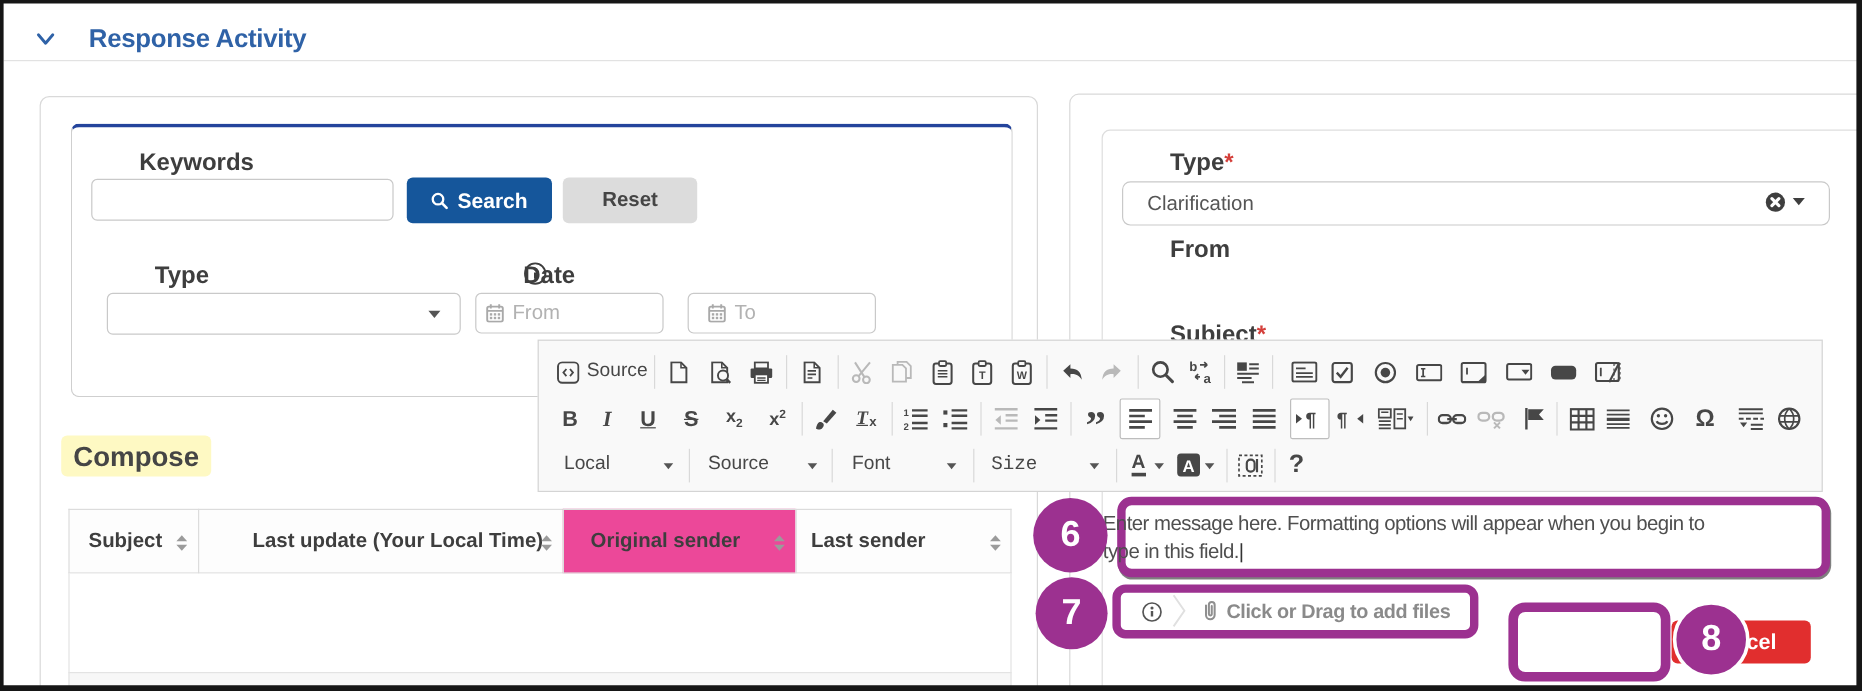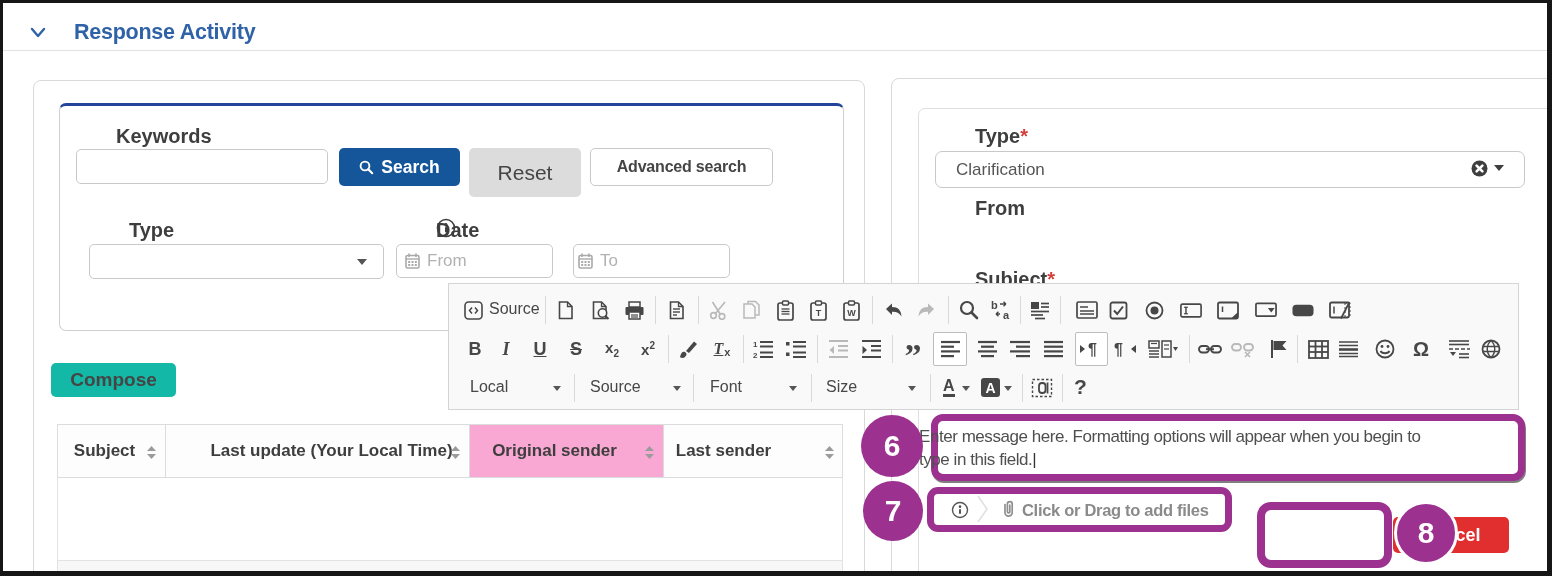--- a/index.html
+++ b/index.html
@@ -20,22 +20,21 @@
 <div class="abs" style="left:59px;top:103px;width:785px;height:228px;border:1px solid #cfcfcf;border-top:3px solid #24449c;border-radius:7px;background:#fff;"></div>
 <div class="abs lbl" style="left:76px;top:125px;">Keywords</div>
 <div class="abs inp" style="left:76px;top:149px;width:252px;height:35px;"></div>
 <div class="abs" style="left:339px;top:148px;width:121px;height:38px;background:#15569b;border-radius:5px;color:#fff;font-weight:bold;font-size:17.5px;display:flex;align-items:center;justify-content:center;gap:7px;">
       <svg width="15" height="15" viewBox="0 0 15 15">
         <circle cx="6" cy="6" r="4.4" fill="none" stroke="#fff" stroke-width="1.9"></circle>
         <line x1="9.3" y1="9.3" x2="13.2" y2="13.2" stroke="#fff" stroke-width="2.2" stroke-linecap="round"></line>
       </svg>
       <span>Search</span>
     </div>
-<div class="abs" style="left:469px;top:148px;width:112px;height:49px;background:#dcdcdc;border-radius:5px;color:#454545;font-weight:normal;font-size:21px;display:flex;align-items:center;justify-content:center;">Reset</div>
-<div class="abs" style="left:590px;top:148px;width:183px;height:38px;background:#fff;border:1px solid #c9c9c9;border-radius:5px;color:#454545;font-weight:bold;font-size:16px;letter-spacing:-0.2px;display:flex;align-items:center;justify-content:center;">Advanced search</div>
+<div class="abs" style="left:469px;top:148px;width:112px;height:38px;background:#dcdcdc;border-radius:5px;color:#454545;font-weight:bold;font-size:17px;display:flex;align-items:center;justify-content:center;">Reset</div>
 <div class="abs lbl" style="left:89px;top:219px;">Type</div>
 <div class="abs inp" style="left:89px;top:244px;width:295px;height:35px;"></div>
 <div class="abs" style="left:357px;top:259px;width:0;height:0;border-left:5.5px solid transparent;border-right:5.5px solid transparent;border-top:6px solid #555;"></div>
 <div class="abs lbl" style="left:396px;top:219px;">Date</div>
 <div class="abs" style="left:436px;top:218px;">
       <svg width="20.0" height="20.0" viewBox="0 0 20.0 20.0">
         <circle cx="10.0" cy="10.0" r="8.5" fill="none" stroke="#3e3e3e" stroke-width="1.6"></circle>
         <circle cx="10.0" cy="6.175" r="1.3" fill="#3e3e3e"></circle>
         <line x1="10.0" y1="9.15" x2="10.0" y2="14.25" stroke="#3e3e3e" stroke-width="2"></line>
       </svg>
@@ -50,38 +49,38 @@
           <rect x="3.2" y="8" width="2" height="2"></rect>
           <rect x="6.5" y="8" width="2" height="2"></rect>
           <rect x="9.8" y="8" width="2" height="2"></rect>
           <rect x="3.2" y="11" width="2" height="2"></rect>
           <rect x="6.5" y="11" width="2" height="2"></rect>
           <rect x="9.8" y="11" width="2" height="2"></rect>
         </g>
       </svg>
       <span>From</span>
     </div>
-<div class="abs inp" style="left:573px;top:244px;width:157px;height:34px;display:flex;align-items:center;padding-left:4px;gap:7px;color:#b2b2b2;font-size:17px;">
+<div class="abs inp" style="left:573px;top:244px;width:157px;height:34px;display:flex;align-items:center;padding-left:16px;gap:7px;color:#b2b2b2;font-size:17px;">
       <svg width="15" height="16" viewBox="0 0 15 16">
         <rect x="1" y="2.5" width="13" height="12.5" rx="1.5" fill="none" stroke="#a9a9a9" stroke-width="1.6"></rect>
         <line x1="4" y1="0.5" x2="4" y2="4" stroke="#a9a9a9" stroke-width="1.6"></line>
         <line x1="11" y1="0.5" x2="11" y2="4" stroke="#a9a9a9" stroke-width="1.6"></line>
         <line x1="1" y1="6" x2="14" y2="6" stroke="#a9a9a9" stroke-width="1.4"></line>
         <g fill="#a9a9a9">
           <rect x="3.2" y="8" width="2" height="2"></rect>
           <rect x="6.5" y="8" width="2" height="2"></rect>
           <rect x="9.8" y="8" width="2" height="2"></rect>
           <rect x="3.2" y="11" width="2" height="2"></rect>
           <rect x="6.5" y="11" width="2" height="2"></rect>
           <rect x="9.8" y="11" width="2" height="2"></rect>
         </g>
       </svg>
       <span>To</span>
     </div>
-<div class="abs" style="left:51px;top:363px;width:125px;height:34px;background:#14b8a6;border-radius:5px;color:#454545;font-weight:bold;font-size:19px;display:flex;align-items:center;justify-content:center;">Compose</div>
+<div class="abs" style="left:51px;top:363px;width:125px;height:34px;background:#fef9c3;border-radius:5px;color:#454545;font-weight:bold;font-size:23px;display:flex;align-items:center;justify-content:center;">Compose</div>
 <div class="abs" style="left:57px;top:424px;width:108px;height:54px;border:1px solid #dcdcdc;border-right:none;background:#fdfdfd;">
       <div class="abs" style="left:5px;top:0;right:19px;bottom:0;display:flex;align-items:center;justify-content:center;">
         <span style="font-weight:bold;font-size:17px;color:#3e3e3e;white-space:nowrap;">Subject</span>
       </div>
       <div class="abs" style="right:8px;top:20px;">
         <svg width="11" height="15" viewBox="0 0 11 15">
           <path d="M5.5 1 L10 6 L1 6 Z" fill="#9b9b9b"></path>
           <path d="M5.5 14 L10 9 L1 9 Z" fill="#9b9b9b"></path>
         </svg>
       </div>
@@ -90,21 +89,21 @@
       <div class="abs" style="left:26px;top:0;right:-2px;bottom:0;display:flex;align-items:center;justify-content:center;">
         <span style="font-weight:bold;font-size:17px;color:#3e3e3e;white-space:nowrap;">Last update (Your Local Time)</span>
       </div>
       <div class="abs" style="right:8px;top:20px;">
         <svg width="11" height="15" viewBox="0 0 11 15">
           <path d="M5.5 1 L10 6 L1 6 Z" fill="#9b9b9b"></path>
           <path d="M5.5 14 L10 9 L1 9 Z" fill="#9b9b9b"></path>
         </svg>
       </div>
     </div>
-<div class="abs" style="left:469px;top:424px;width:194px;height:54px;border:1px solid #dcdcdc;border-right:none;background:#f9a8d4;">
+<div class="abs" style="left:469px;top:424px;width:194px;height:54px;border:1px solid #dcdcdc;border-right:none;background:#ec4899;">
       <div class="abs" style="left:0px;top:0;right:24px;bottom:0;display:flex;align-items:center;justify-content:center;">
         <span style="font-weight:bold;font-size:17px;color:#3e3e3e;white-space:nowrap;">Original sender</span>
       </div>
       <div class="abs" style="right:8px;top:20px;">
         <svg width="11" height="15" viewBox="0 0 11 15">
           <path d="M5.5 1 L10 6 L1 6 Z" fill="#9b9b9b"></path>
           <path d="M5.5 14 L10 9 L1 9 Z" fill="#9b9b9b"></path>
         </svg>
       </div>
     </div>
@@ -506,21 +505,21 @@
     </div>
 <div class="abs" style="left:470px;top:378px;font-size:16px;color:#474747;z-index:21;">Local</div>
 <div class="abs" style="left:553px;top:386px;width:0;height:0;border-left:4.5px solid transparent;border-right:4.5px solid transparent;border-top:5.5px solid #555;z-index:21;"></div>
 <div class="abs" style="left:574px;top:374px;width:1px;height:28px;background:#d9d9d9;z-index:21;"></div>
 <div class="abs" style="left:590px;top:378px;font-size:16px;color:#474747;z-index:21;">Source</div>
 <div class="abs" style="left:673px;top:386px;width:0;height:0;border-left:4.5px solid transparent;border-right:4.5px solid transparent;border-top:5.5px solid #555;z-index:21;"></div>
 <div class="abs" style="left:693px;top:374px;width:1px;height:28px;background:#d9d9d9;z-index:21;"></div>
 <div class="abs" style="left:710px;top:378px;font-size:16px;color:#474747;z-index:21;">Font</div>
 <div class="abs" style="left:789px;top:386px;width:0;height:0;border-left:4.5px solid transparent;border-right:4.5px solid transparent;border-top:5.5px solid #555;z-index:21;"></div>
 <div class="abs" style="left:811px;top:374px;width:1px;height:28px;background:#d9d9d9;z-index:21;"></div>
-<div class="abs" style="left:826px;top:378px;font-size:16px;color:#474747;z-index:21;">Size</div>
+<div class="abs" style="left:826px;top:378px;font-size:16px;color:#474747;z-index:21;font-family:Liberation Mono, monospace;">Size</div>
 <div class="abs" style="left:908px;top:386px;width:0;height:0;border-left:4.5px solid transparent;border-right:4.5px solid transparent;border-top:5.5px solid #555;z-index:21;"></div>
 <div class="abs" style="left:930px;top:374px;width:1px;height:28px;background:#d9d9d9;z-index:21;"></div>
 <div class="abs" style="left:943px;top:377px;font-size:16px;font-weight:bold;color:#474747;border-bottom:3px solid #474747;line-height:17px;z-index:21;">A</div>
 <div class="abs" style="left:962px;top:386px;width:0;height:0;border-left:4.5px solid transparent;border-right:4.5px solid transparent;border-top:5.5px solid #555;z-index:21;"></div>
 <div class="abs" style="left:981px;top:378px;width:19px;height:19px;background:#474747;border-radius:3px;color:#fff;font-weight:bold;font-size:14px;display:flex;align-items:center;justify-content:center;z-index:21;">A</div>
 <div class="abs" style="left:1004px;top:386px;width:0;height:0;border-left:4.5px solid transparent;border-right:4.5px solid transparent;border-top:5.5px solid #555;z-index:21;"></div>
 <div class="abs" style="left:1022px;top:374px;width:1px;height:28px;background:#d9d9d9;z-index:21;"></div>
 <div class="abs" style="left:1031px;top:377px;width:22px;height:22px;display:flex;align-items:center;justify-content:center;z-index:21;">
       <svg width="22" height="20" viewBox="0 0 22 20">
         <rect x="1.5" y="1.5" width="19" height="17" fill="none" stroke="#474747" stroke-width="1.4" stroke-dasharray="2.5,2"></rect>

